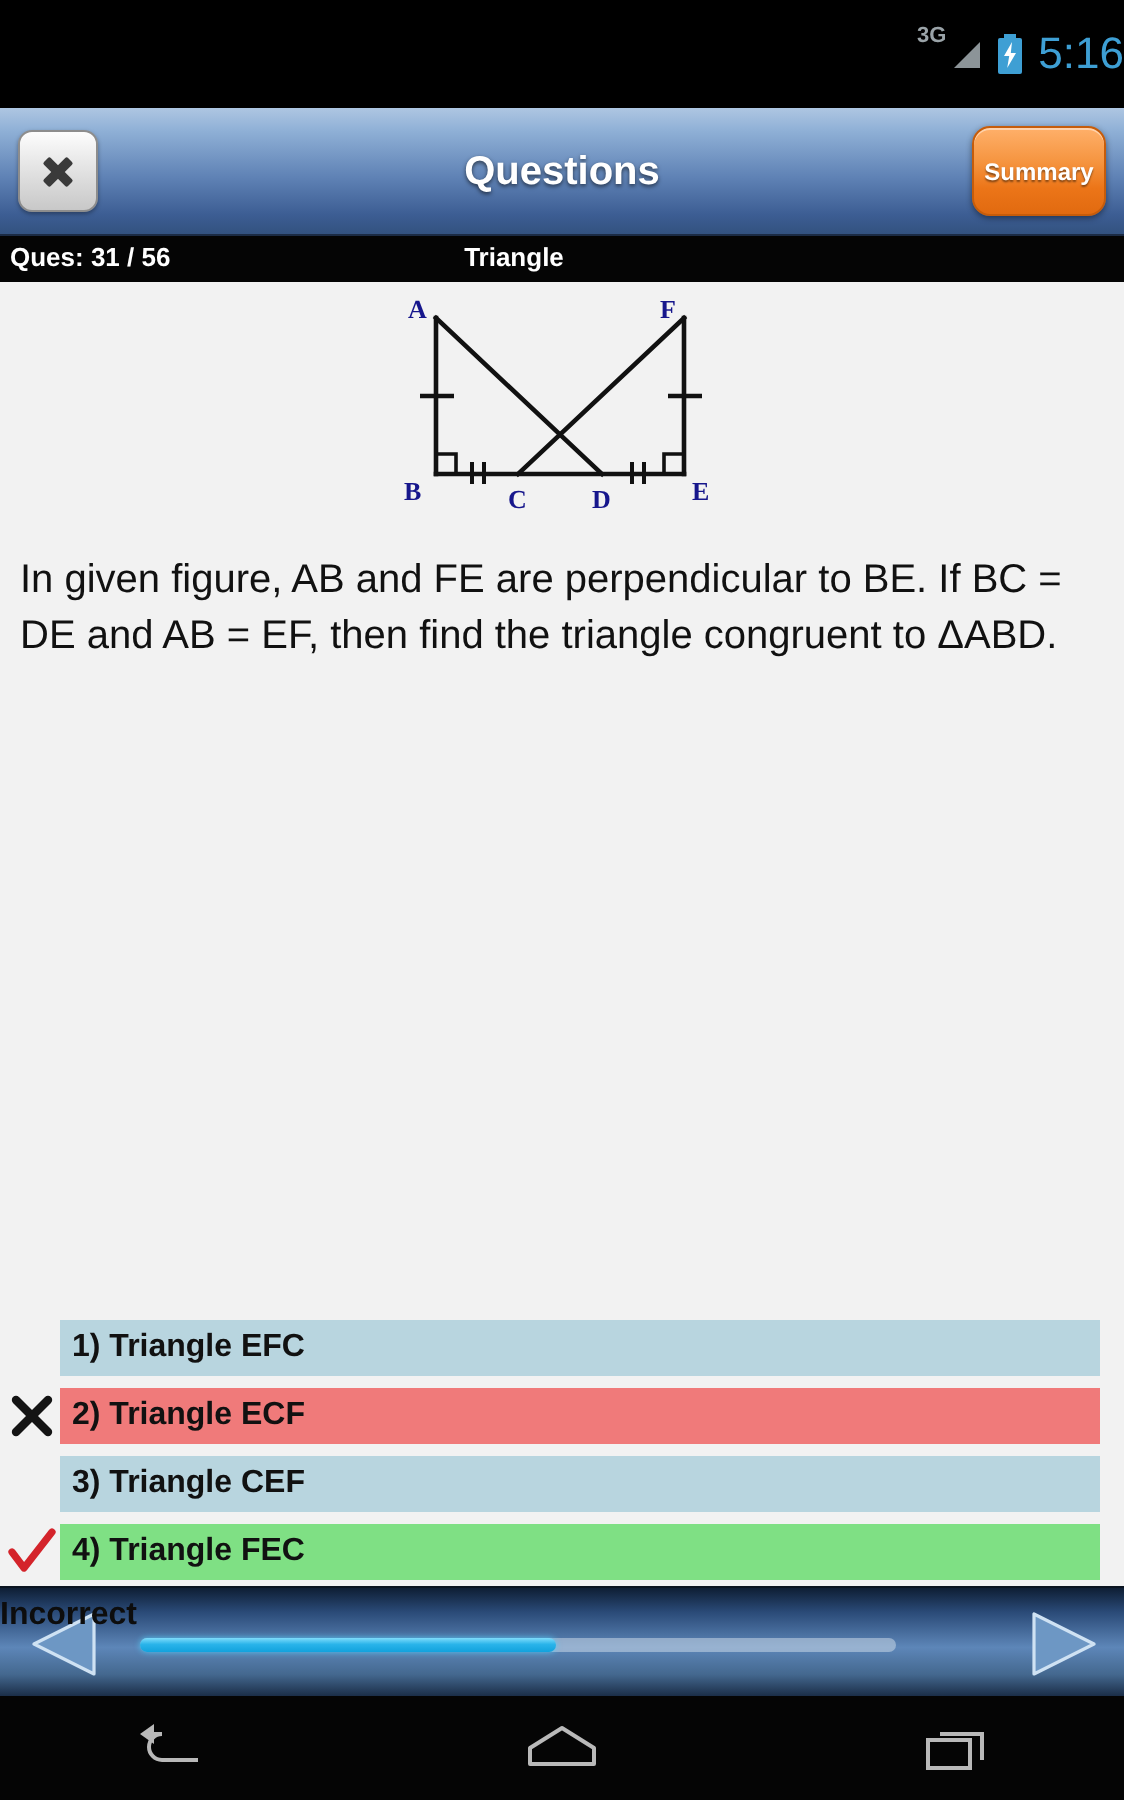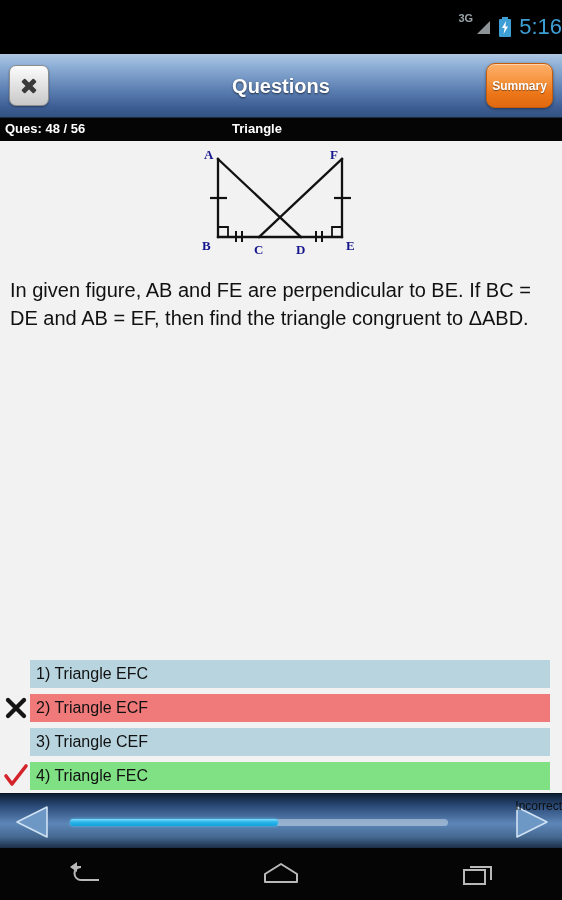--- a/index.html
+++ b/index.html
@@ -76,42 +76,42 @@
     position:absolute; left:10px; top:135px; width:544px;
     font-size:20px; line-height:1.42; color:#111;
     font-family:"Liberation Sans", sans-serif;
   }
 
   
   .toolrow{ position:absolute; left:0; top:593px; width:562px; height:65px; background:#f2f2f2; }
 
   
   .options{ position:absolute; left:0; top:660px; width:562px; height:133px; background:#f2f2f2; }
-  .opt-row{ position:absolute; left:0; width:562px; height:20px; }
+  .opt-row{ position:absolute; left:0; width:562px; height:20px;font-weight:bold; }
   .opt-box{
     position:absolute; left:30px; width:520px; height:28px;
     display:flex; align-items:center;
     padding-left:6px;
     font-size:16px; color:#111;
     cursor:pointer;
   }
   .opt-mark{ position:absolute; left:2px; top:0; width:28px; height:28px;
              display:flex; align-items:center; justify-content:center; }
 
   
   .bottombar{
     position:absolute; left:0; top:793px; width:562px; height:55px;
     background:linear-gradient(180deg,#0e1e34 0%,#2a4a77 22%,#5d86b8 55%,#44688f 80%,#1b2e48 100%);
     border-top:1px solid #0a1420;
   }
   .nav-prev{ position:absolute; left:14px; top:12px; cursor:pointer; }
   .nav-next{ position:absolute; right:12px; top:12px; cursor:pointer; }
   .status-label{
-    position:absolute; left:0; top:5px; width:562px; text-align:right;
-    font-size:12px; font-weight:normal; color:#0d0d0d;
+    position:absolute; left:0; top:5px; width:562px; text-align:left;
+    font-size:16px; font-weight:bold; color:#0d0d0d;
   }
   .progress-track{
     position:absolute; left:70px; top:819px; width:378px; height:7px;
     border-radius:4px; background:rgba(200,215,230,.55);
   }
   .progress-fill{
     position:absolute; left:0; top:0; height:7px; border-radius:4px;
     background:linear-gradient(180deg,#7fdcfb 0%,#2ab4ea 45%,#12a2dd 100%);
     box-shadow:0 0 3px rgba(80,210,255,.8);
   }
@@ -151,21 +151,21 @@
           <rect x="2.5" y="8.6" width="17" height="4.8" rx="1" transform="rotate(45 11 11)"></rect>
           <rect x="2.5" y="8.6" width="17" height="4.8" rx="1" transform="rotate(-45 11 11)"></rect>
         </g>
       </svg>
     </div>
     <div class="header-title">Questions</div>
     <div class="summary-btn">Summary</div>
   </div>
 
   <div class="infobar">
-    <span class="ques-count">Ques: 48 / 56</span>
+    <span class="ques-count">Ques: 31 / 56</span>
     <span class="topic-name">Triangle</span>
   </div>
 
   <div class="content">
 
     <div class="figure-wrap">
       <svg width="170" height="114" viewBox="0 0 170 114">
         <g stroke="#111111" stroke-width="2.3" fill="none" stroke-linecap="square">
 
           <line x1="22" y1="14" x2="22" y2="92"></line>

